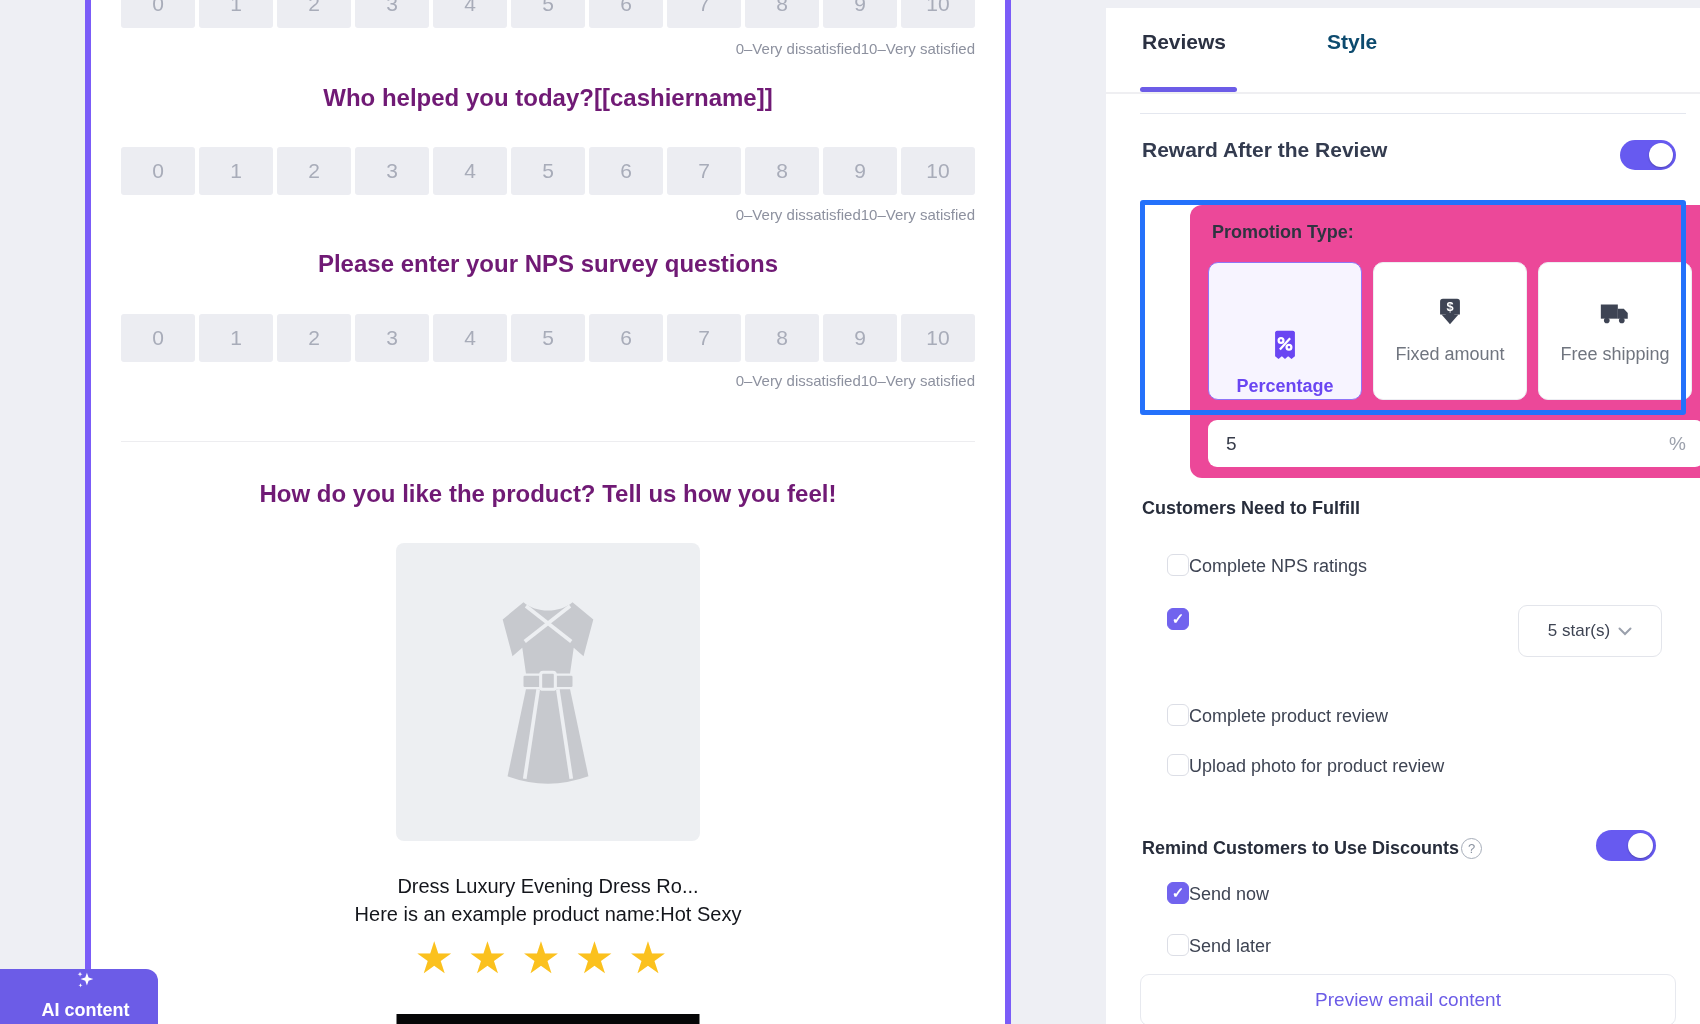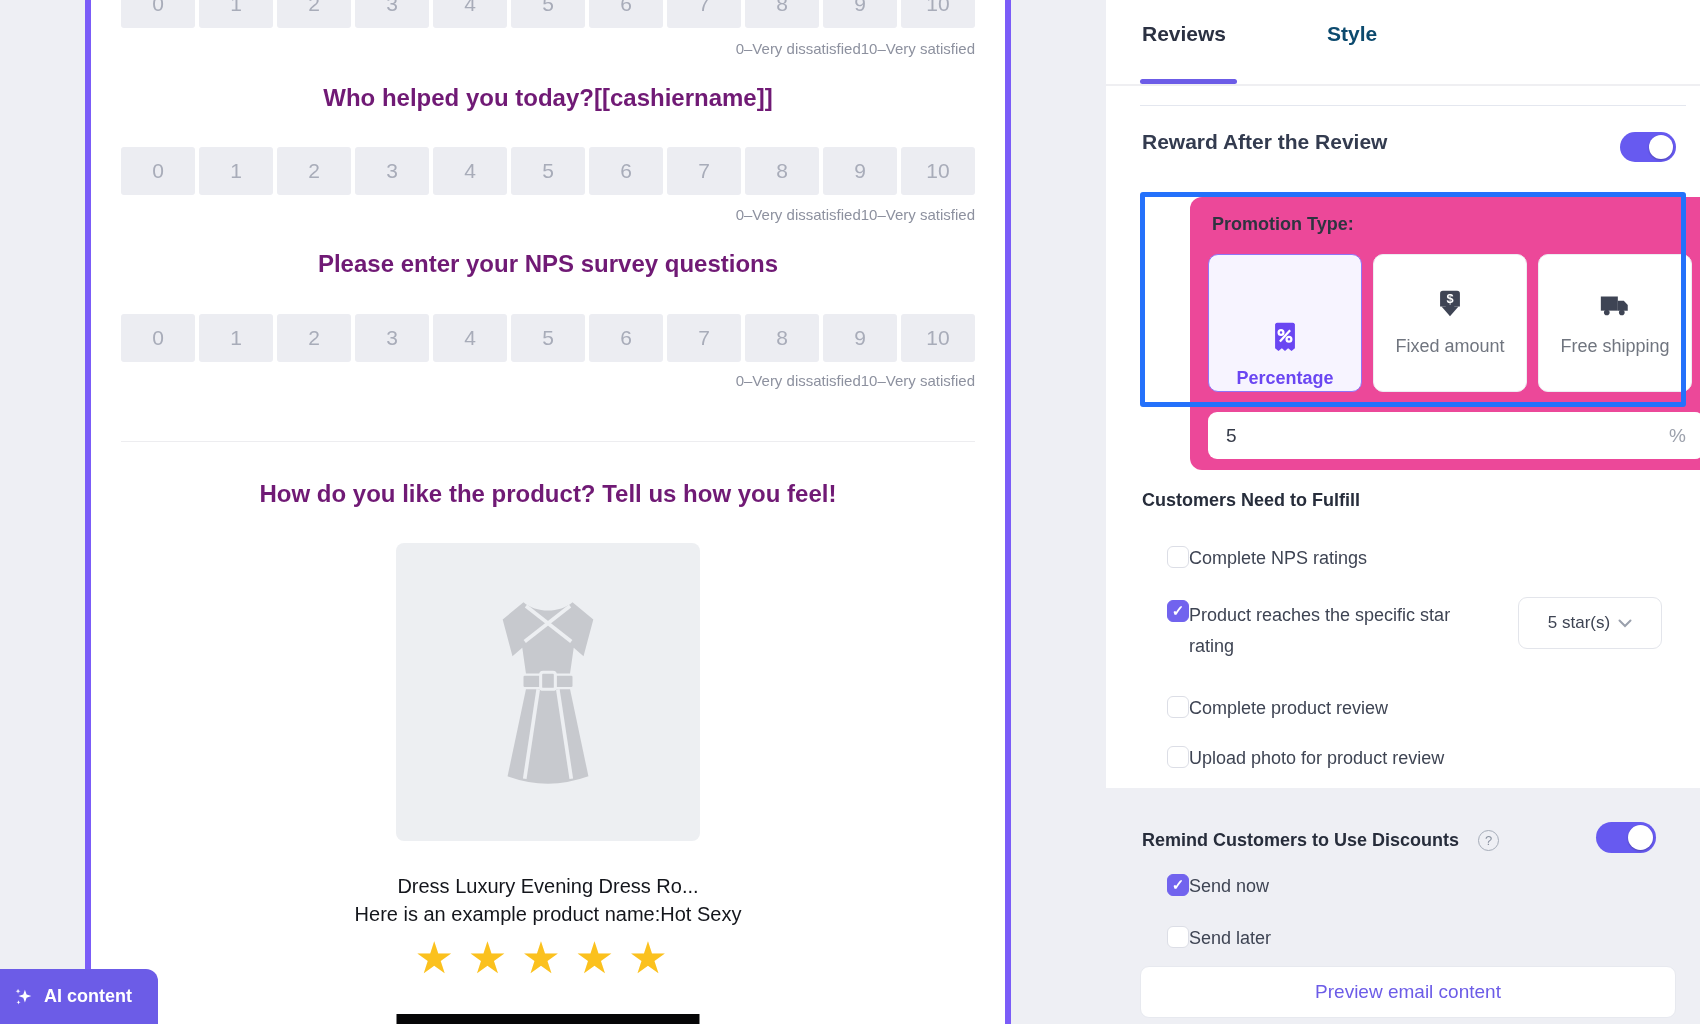--- a/index.html
+++ b/index.html
@@ -20,24 +20,24 @@
   .product-img-wrap { position:absolute; left:0; right:0; text-align:center; }
   .product-img { display:inline-block; width:304px; height:298px; background:#EDEFF2;
     border-radius:8px; text-align:center; }
   .product-img svg { margin-top:52px; }
   .product-name { text-align:center; font-size:20px; line-height:28px; color:#14161C; }
   .stars-row { text-align:center; font-size:44px; line-height:44px; color:#FBC11E; letter-spacing:14px; }
   .black-bar { position:absolute; left:50%; transform:translateX(-50%); top:1014px;
     width:303px; height:14px; background:#060607; }
   .ai-btn { position:absolute; left:0; top:969px; width:158px; height:55px; background:#6C5CE7;
     border-radius:0 12px 0 0; color:#fff; display:flex; align-items:center; gap:9px;
-    padding-left:13px; font-size:18px; font-weight:700; cursor:pointer; z-index:5; }
+    padding-left:13px; font-size:18px; font-weight:700; cursor:pointer; z-index:5;flex-direction:column; }
 
   
-  .side-panel { position:absolute; left:1106px; top:0; width:594px; height:788px; background:#fff; }
+  .side-panel { position:absolute; left:1106px; top:8px; width:594px; height:1016px; background:#fff; }
   .tabbar-border { position:absolute; left:0; top:84px; width:594px; height:2px; background:#EFEFF2; }
   .tab { position:absolute; top:22px; font-size:21px; cursor:pointer; }
   .tab.active { left:36px; font-weight:700; color:#2B3142; }
   .tab.inactive { left:221px; font-weight:600; color:#0c4a6e; }
   .tab-underline { position:absolute; left:34px; top:79px; width:97px; height:5px;
     border-radius:3px; background:#6C5CE7; }
   .divider2 { position:absolute; left:34px; top:105px; width:546px; height:1px; background:#E4E7EF; }
 
   .reward-heading { position:absolute; left:36px; top:130px; font-size:21px; font-weight:700; color:#333B4F; }
   .toggle { position:absolute; background:#675AF0; border-radius:16px; cursor:pointer; }
@@ -67,21 +67,21 @@
   .section-heading { position:absolute; left:36px; font-size:18px; font-weight:600; color:#272D3B; }
   .chk-row { position:absolute; left:61px; display:flex; align-items:flex-start; cursor:pointer; }
   .chk { width:22px; height:22px; border-radius:6px; background:#fff; border:1.5px solid #DCDEE6;
     flex:0 0 auto; display:flex; align-items:center; justify-content:center; }
   .chk.checked { background:#7163EE; border-color:#7163EE; color:#fff; font-size:15px; font-weight:700; }
   .chk-label { font-size:18px; color:#3E4453; line-height:23px; padding-top:1px; }
   .wrap-310 { max-width:300px; line-height:31px; padding-top:0; }
   .star-dd { position:absolute; left:412px; top:597px; width:144px; height:52px; background:#fff;
     border:1px solid #E3E5EB; border-radius:9px; display:flex; align-items:center; justify-content:center;
     gap:8px; font-size:17px; color:#3E4453; cursor:pointer; }
-  .remind-row { position:absolute; left:36px; top:830px; display:flex; align-items:center; gap:19px; }
+  .remind-row { position:absolute; left:36px; top:830px; display:flex; align-items:center; gap:2px; }
   .remind-heading { font-size:18px; font-weight:600; color:#272D3B; }
   .help-icon { width:21px; height:21px; border:1.5px solid #A6ADB9; border-radius:50%;
     display:flex; align-items:center; justify-content:center; font-size:13px; color:#8A92A0; cursor:pointer; }
   .preview-btn { position:absolute; left:34px; top:966px; width:536px; height:52px; background:#fff;
     border:1.5px solid #E7E9EF; border-radius:9px; display:flex; align-items:center; justify-content:center;
     font-size:19px; font-weight:500; color:#6C5CE7; cursor:pointer; }
 </style>
 </head>
 <body>
 
@@ -258,21 +258,20 @@
 
     <div class="section-heading" style="top:490px">Customers Need to Fulfill</div>
 
     <div class="chk-row" style="top:546px">
       <div class="chk"></div>
       <div class="chk-label">Complete NPS ratings</div>
     </div>
 
     <div class="chk-row" style="top:600px">
       <div class="chk checked">✓</div>
-      <div class="chk-label wrap-310">Product reaches the specific star rating</div>
     </div>
     <div class="star-dd">
       <span>5 star(s)</span>
       <svg width="14" height="9" viewBox="0 0 14 9">
         <path d="M1.5 1.5 L7 7 L12.5 1.5" stroke="#9AA0AC" stroke-width="2" fill="none" stroke-linecap="round"></path>
       </svg>
     </div>
 
     <div class="chk-row" style="top:696px">
       <div class="chk"></div>

